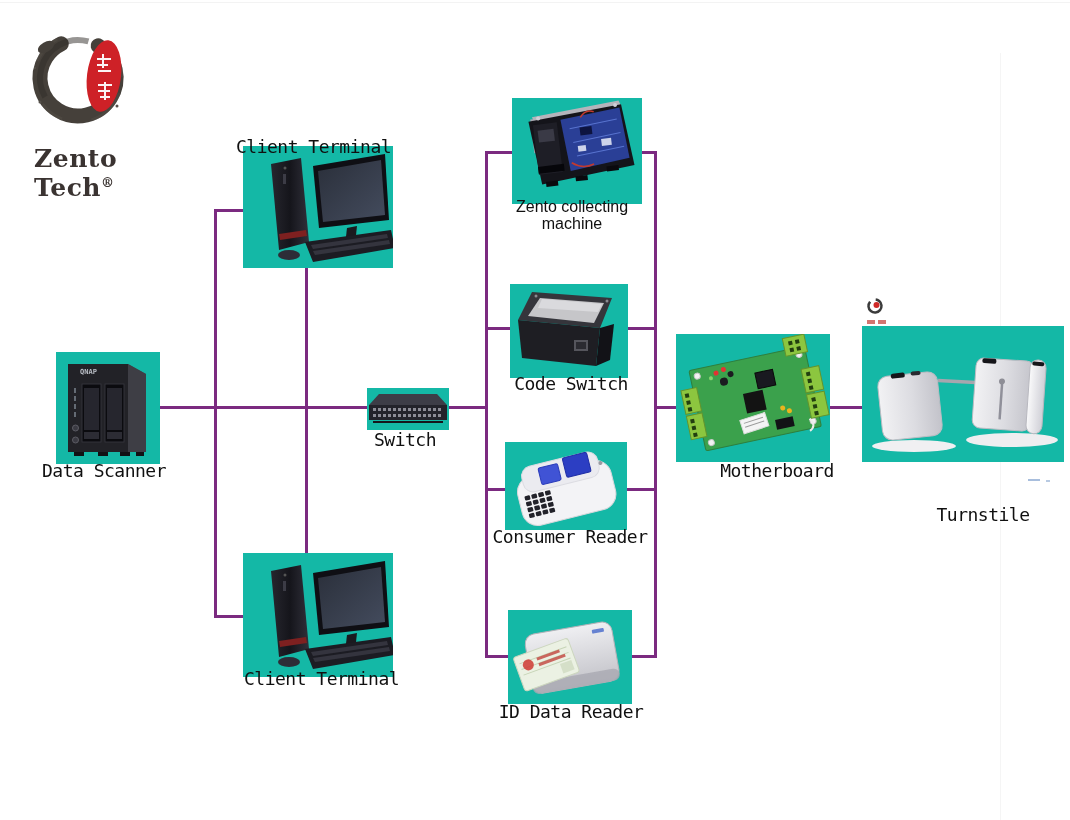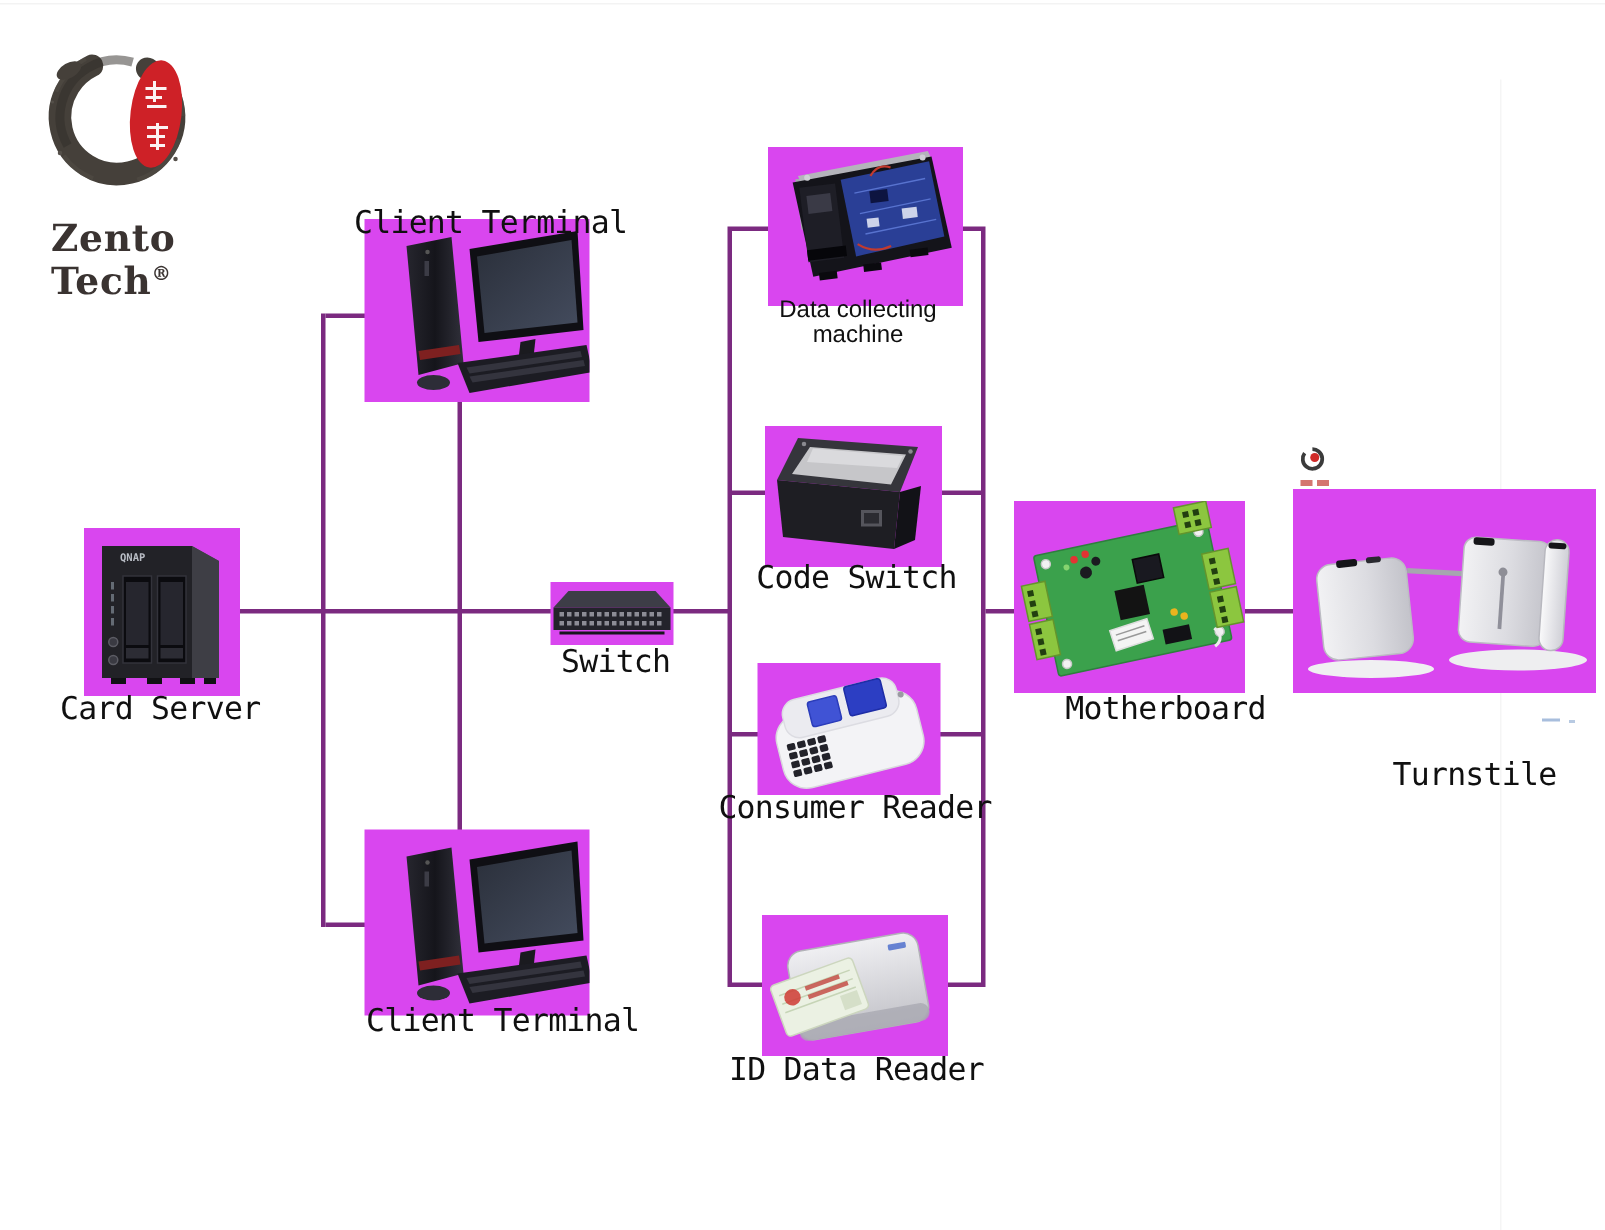--- a/index.html
+++ b/index.html
@@ -1,21 +1,21 @@
 <!DOCTYPE html>
 <html><head>
 <meta charset="utf-8">
 <style>
   html,body{margin:0;padding:0;background:#fff;}
   #stage{position:relative;width:1070px;height:820px;background:#ffffff;overflow:hidden;
          font-family:"DejaVu Sans Mono",monospace;}
   .line{position:absolute;background:#7b2a80;}
-  .node{position:absolute;background:#d946ef;}
+  .node{position:absolute;background:#14b8a6;}
   .node svg{display:block;}
-  .label{position:absolute;color:#101010;font-size:21px;letter-spacing:-0.5px;
+  .label{position:absolute;color:#101010;font-size:18px;letter-spacing:-0.5px;
          text-align:center;white-space:nowrap;font-family:"DejaVu Sans Mono",monospace;}
   .label.sans{font-family:"Liberation Sans",sans-serif;font-size:16px;letter-spacing:0;
               line-height:17px;white-space:normal;}
   .label.left{text-align:left;}
   .brandtext{position:absolute;left:18px;top:124px;font-family:"DejaVu Serif",serif;
              font-weight:bold;font-size:25px;color:#3a3331;letter-spacing:0.5px;}
   .brandtext sup{font-size:13px;}
   .edge-artifact{position:absolute;}
 </style>
 </head>
@@ -139,21 +139,21 @@
       <circle cx="19.5" cy="76" r="3" fill="#3a3a42" stroke="#5c5c64" stroke-width="1"></circle>
       <circle cx="19.5" cy="88" r="3" fill="#3a3a42" stroke="#5c5c64" stroke-width="1"></circle>
       <g fill="#111114">
         <rect x="18" y="100" width="10" height="4"></rect>
           <rect x="42" y="100" width="10" height="4"></rect>
           <rect x="64" y="100" width="10" height="4"></rect>
           <rect x="80" y="100" width="8" height="4"></rect>
       </g>
     </svg>
   </div>
-  <div class="label" style="left:40px;top:460px;width:128px;">Card Server</div>
+  <div class="label" style="left:40px;top:460px;width:128px;">Data Scanner</div>
 
   <div class="node" style="left:367px;top:388px;width:82px;height:42px;">
     <svg width="82" height="42" viewBox="0 0 82 42">
       <polygon points="12,6 70,6 80,17 2,17" fill="#3d3d47"></polygon>
       <rect x="2" y="17" width="78" height="15" fill="#23232b"></rect>
       <g fill="#8c8c96">
         <rect x="6" y="20" width="3" height="3"></rect>
           <rect x="11" y="20" width="3" height="3"></rect>
           <rect x="16" y="20" width="3" height="3"></rect>
           <rect x="21" y="20" width="3" height="3"></rect>
@@ -211,21 +211,21 @@
           <circle cx="108" cy="12" r="2" fill="#cfcfd6"></circle>
         <g fill="#0a0a0e">
           <rect x="30" y="80" width="12" height="5"></rect>
             <rect x="60" y="78" width="12" height="5"></rect>
             <rect x="92" y="72" width="12" height="5"></rect>
         </g>
       </g>
     </svg>
   </div>
   <div class="label sans" style="left:492px;top:198px;width:160px;">
-    <div>Data collecting</div>
+    <div>Zento collecting</div>
     <div>machine</div>
   </div>
 
   <div class="node" style="left:510px;top:284px;width:118px;height:94px;">
     <svg width="118" height="94" viewBox="0 0 118 94">
       <polygon points="22,8 102,14 90,44 8,36" fill="#35353b"></polygon>
       <polygon points="30,14 94,19 84,39 18,32" fill="#c6c6c9"></polygon>
       <polygon points="32,15 92,20 88,28 28,24" fill="#dadadd"></polygon>
       <circle cx="26" cy="12" r="1.5" fill="#8a8a90"></circle>
         <circle cx="97" cy="17" r="1.5" fill="#8a8a90"></circle>

